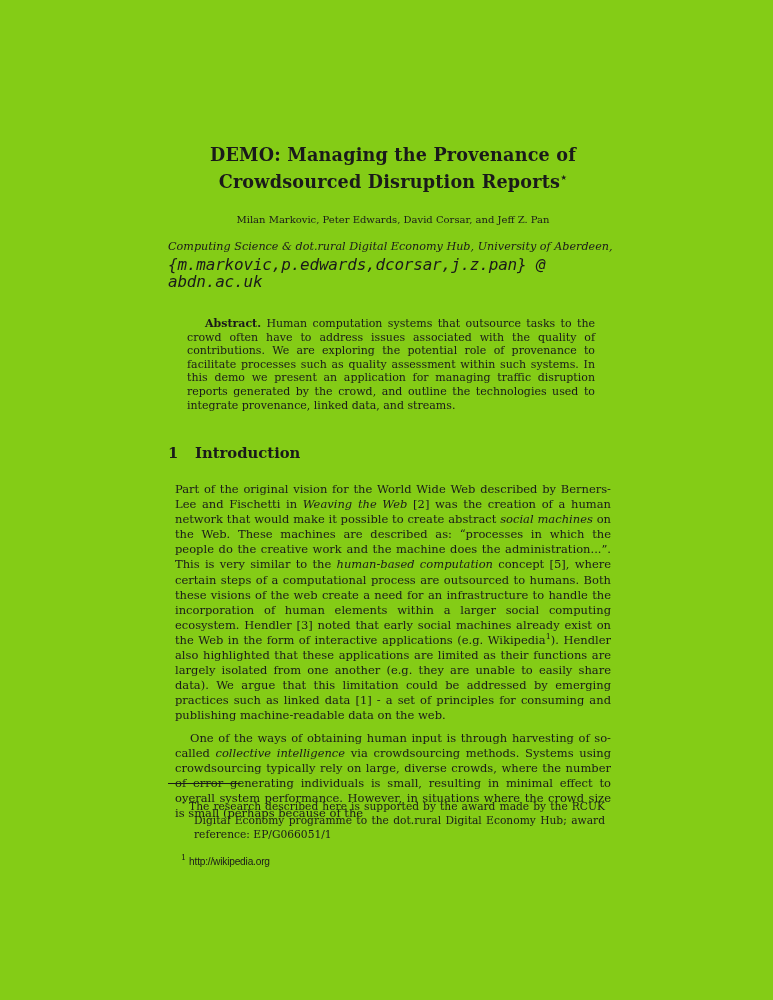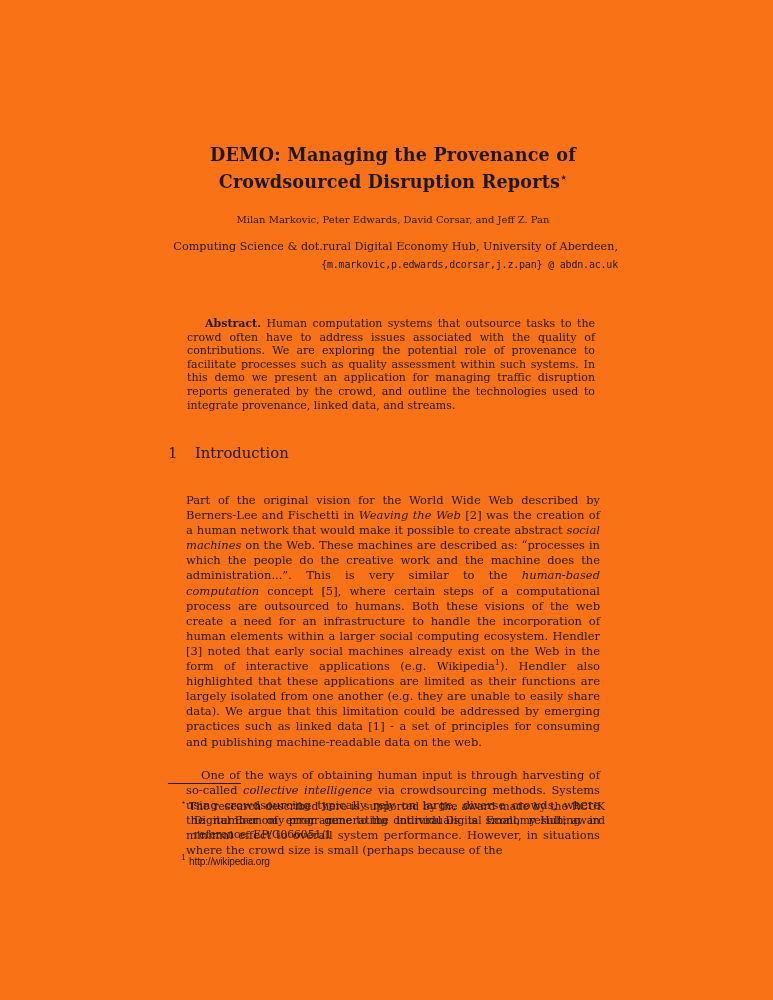--- a/index.html
+++ b/index.html
@@ -1,44 +1,44 @@
 <!DOCTYPE html>
 <html><head>
 <meta charset="utf-8">
 <style>
   html,body{margin:0;padding:0;background:#ffffff;}
   .sheet{
     position:relative;
     width:773px;height:1000px;
-    background:#f97316;
+    background:#84cc16;
     color:#1a1a1a;
     font-family:"DejaVu Serif", serif;
     overflow:hidden;
   }
   .col{position:absolute;left:168px;width:450px;}
   .paper-title{
     top:141px;text-align:center;
     font-weight:bold;font-size:17.6px;line-height:27px;
     letter-spacing:.2px;
   }
   .paper-title sup{font-size:11px;line-height:0;}
   .authors{top:212px;text-align:center;font-size:10px;line-height:16px;}
-  .affil{top:238px;text-align:right;font-size:11.2px;line-height:17px;}
-  .email{font-family:"DejaVu Sans Mono", monospace;font-size:10px;padding-top:1px;letter-spacing:-0.2px;}
+  .affil{top:238px;text-align:left;font-size:11.2px;line-height:17px;font-style:italic;}
+  .email{font-family:"DejaVu Sans Mono", monospace;font-size:16px;padding-top:1px;letter-spacing:-0.2px;}
   .abstract{
     top:317px;
     padding-left:19px;padding-right:23px;box-sizing:border-box;
     font-size:11px;line-height:13.6px;
     text-align:justify;text-indent:18px;
   }
   .abstract .bf{font-weight:bold;}
-  .section-heading{top:444px;font-size:14.8px;font-weight:normal;}
+  .section-heading{top:444px;font-size:14.8px;font-weight:bold;}
   .section-heading .num{display:inline-block;min-width:27px;}
   .bodytext{top:475px;font-size:11.5px;line-height:15.1px;text-align:justify;}
-  .bodytext p{margin:18px;}
+  .bodytext p{margin:7px;}
   .bodytext p.indent{text-indent:15px;}
   .it{font-style:italic;}
   .bf{font-weight:bold;}
   sup{line-height:0;font-size:70%;}
   .fn-rule{top:783px;width:73px;height:1px;background:#1a1a1a;}
   .footnotes{top:787px;font-size:10.7px;line-height:13.9px;text-align:justify;}
   .fn{padding-left:13px;text-indent:-13px;margin:13px;}
   .fn sup{font-size:8px;margin-right:3px;}
   .tt{font-family:Liberation Sans, sans-serif;font-size:0.95em;letter-spacing:-0.2px;}
 </style>

